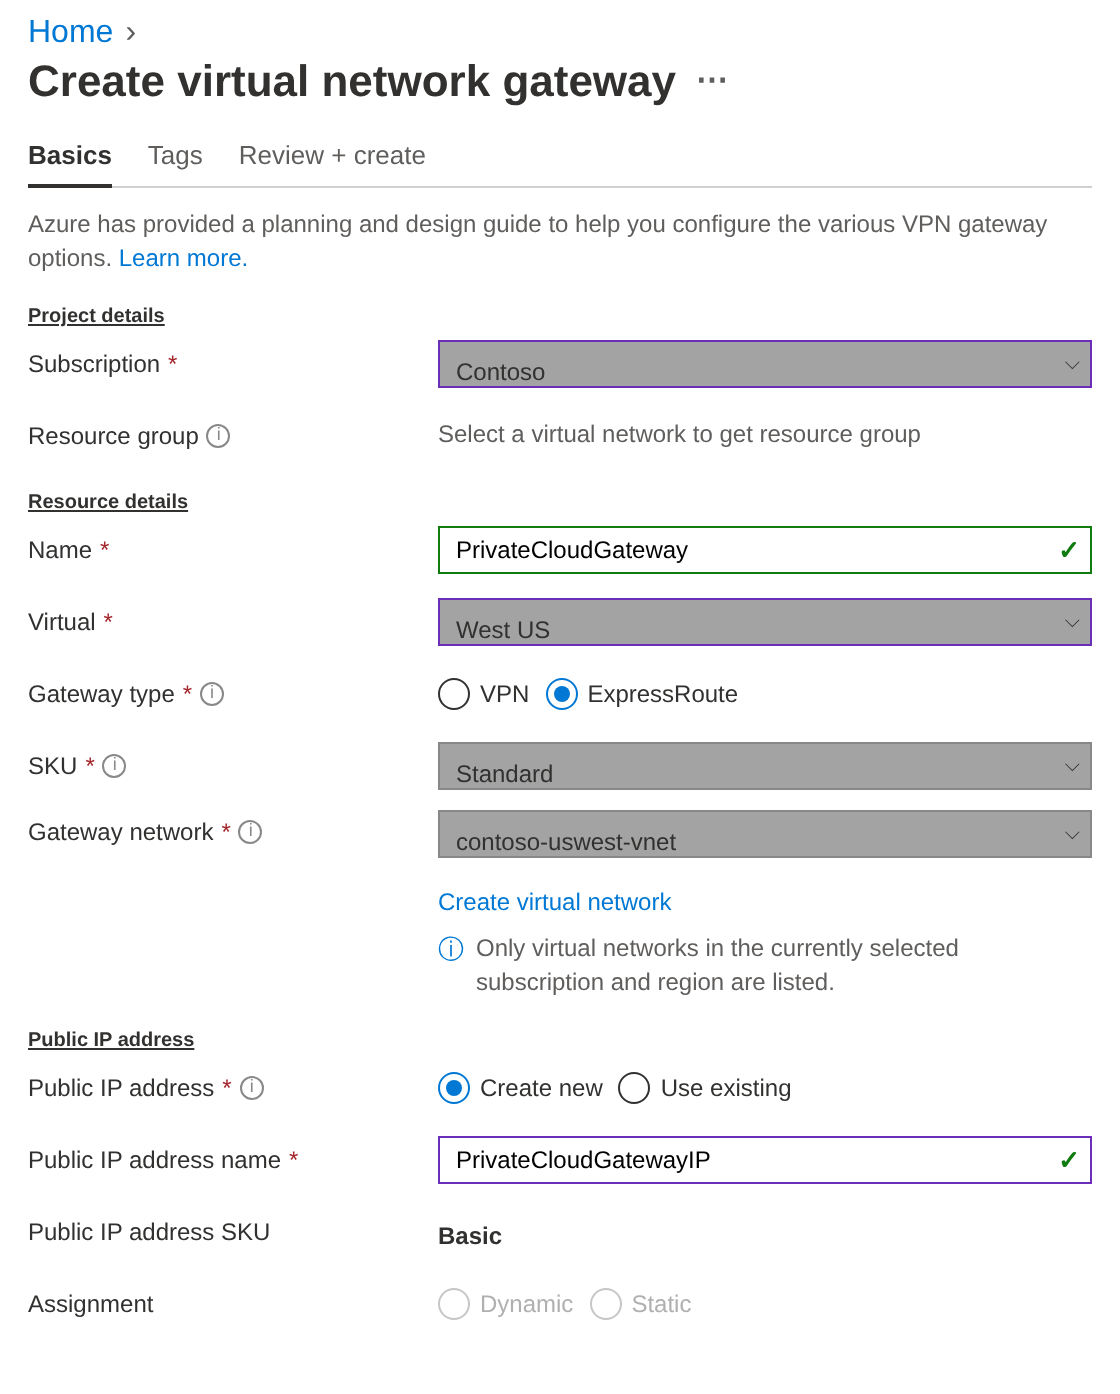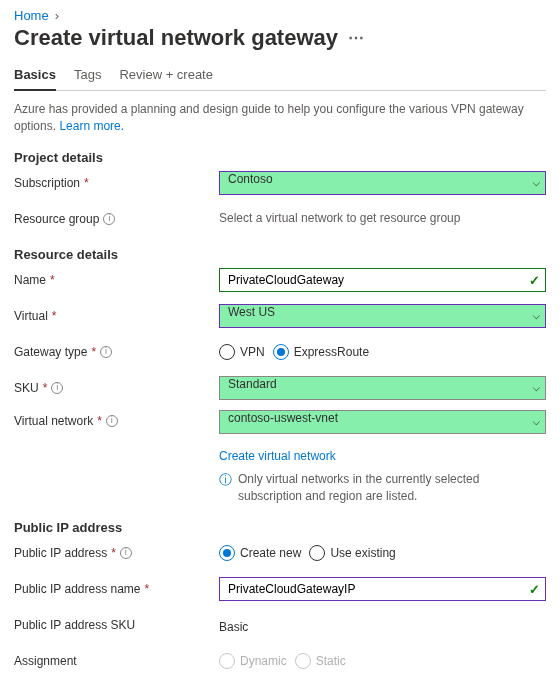--- a/index.html
+++ b/index.html
@@ -18,52 +18,52 @@
     margin: 0;
     font-family: "Segoe UI", Arial, sans-serif;
     font-size: 12px;
     color: var(--text);
     background: var(--bg);
     width: 560px;
   }
   .page { padding: 8px 14px 0 14px; }
   a { color: var(--link); text-decoration: none; cursor: pointer; }
 
-  .breadcrumb { display: flex; align-items: center; gap: 6px; font-size: 13px; color: var(--link); margin-bottom: 2px;}
+  .breadcrumb { display: flex; align-items: center; gap: 6px; font-size: 16px; color: var(--link); margin-bottom: 2px;}
   .breadcrumb .chev { color: var(--text-secondary); }
 
   h1 { font-size: 22px; font-weight: 600; margin: 0 0 10px 0; display: flex; align-items: center; gap: 10px;}
   .ellipsis-icon { color: var(--text-secondary); cursor: pointer; font-size: 16px; line-height: 1;}
 
   .tabs { display: flex; gap: 18px; border-bottom: 1px solid var(--border-light); margin-bottom: 10px; }
   .tab { padding: 6px 0 8px 0; font-size: 13px; color: var(--text-secondary); cursor: pointer; position: relative;}
   .tab.active { color: var(--text); font-weight: 600; }
   .tab.active::after { content:""; position:absolute; left:0; right:0; bottom:-1px; height:2px; background:var(--text);}
 
   .intro, .section-desc, .helper, .info-row { color: var(--text-secondary); line-height: 1.45; }
   .intro { margin-bottom: 14px; }
 
-  h3.section { font-size: 13px; font-weight: 600; margin: 14px 0 4px 0; }
+  h3.section { font-size: 10px; font-weight: 600; margin: 14px 0 4px 0; text-decoration: underline; }
   .section-desc { margin-bottom: 12px; }
 
   .row { display: flex; align-items: center; min-height: 28px; margin-bottom: 8px; }
   .row.top { align-items: flex-start; }
   .label-col { width: 205px; flex: 0 0 205px; display: flex; align-items: center; gap: 4px; font-size: 12px; color: var(--text); }
   .field-col { flex: 1; font-size: 12px; }
   .req { color: var(--required); }
   .info-icon {
     width: 12px; height: 12px; border: 1px solid #888; border-radius: 50%;
     display: inline-flex; align-items: center; justify-content: center;
     font-size: 9px; color: #888; line-height: 1; cursor: pointer;
   }
 
   .select, .input {
     width: 100%; height: 24px; border: 1px solid var(--border);
     padding: 0 22px 0 8px; font-size: 12px; font-family: inherit;
-    background: #86efac; position: relative; display: flex; align-items: flex-start;
+    background: #a3a3a3; position: relative; display: flex; align-items: flex-end;
   }
   .select.purple, .input.purple { border-color: var(--accent-purple); }
   .field-wrap { position: relative; }
   .chev-down {
     position: absolute; right: 6px; top: 50%; transform: translateY(-50%);
     pointer-events: none; font-size: 10px; color: var(--text);
   }
   .check-mark {
     position: absolute; right: 6px; top: 50%; transform: translateY(-50%);
     color: var(--ok-green); font-size: 13px; font-weight: bold;
@@ -82,21 +82,21 @@
     width: 16px; height: 16px; border: 1px solid var(--text); border-radius: 50%;
     display: inline-flex; align-items: center; justify-content: center; background:#fff;
   }
   .radio.checked::after { content:""; width:8px; height:8px; background: var(--link); border-radius:50%; }
   .radio.checked { border-color: var(--link); }
   .radio.disabled { border-color: #c8c6c4; }
 
   .link-small { font-size: 12px; display: inline-block; margin-top: 15px;}
   .info-row { display: flex; gap: 6px; margin-top: 8px; }
   .info-bullet { color: var(--link); font-size: 13px; flex: 0 0 auto; }
-  .static-val { padding-top: 4px; }
+  .static-val { padding-top: 4px; font-weight: bold; }
 </style>
 </head>
 <body>
 
 <div class="page">
 
   <div class="breadcrumb">
     <a>Home</a>
     <span class="chev">›</span>
   </div>
@@ -202,21 +202,21 @@
         <div class="select">
             <span>Standard</span>
           </div>
         <span class="chev-down">⌵</span>
       </div>
     </div>
   </div>
 
   <div class="row top">
     <div class="label-col" style="padding-top:4px;">
-      <span>Virtual network</span>
+      <span>Gateway network</span>
       <span class="req">*</span>
       <span class="info-icon">i</span>
     </div>
     <div class="field-col">
       <div class="field-wrap">
         <div class="select">
             <span>contoso-uswest-vnet</span>
           </div>
         <span class="chev-down">⌵</span>
       </div>

